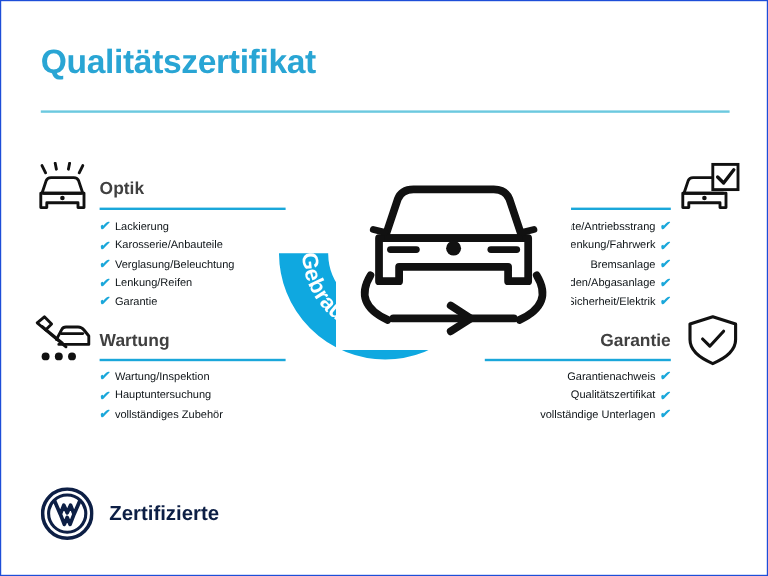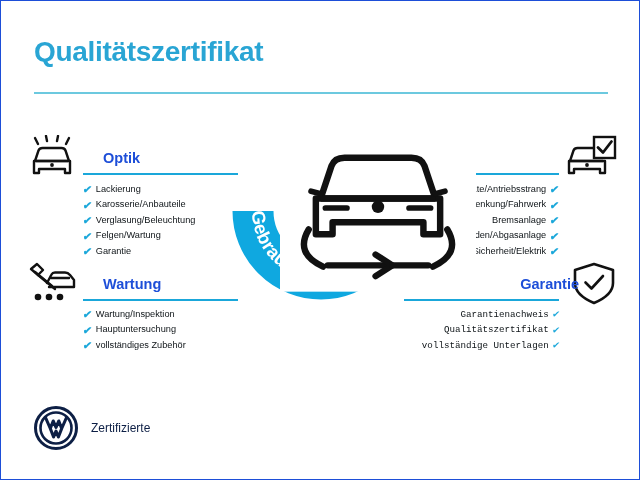--- a/index.html
+++ b/index.html
@@ -33,23 +33,22 @@
     background:#6CC9DF;
   }
 
   
   .section { position:absolute; }
 
   .sec-head {
     position:absolute;
     font-size:14.5px;
     font-weight:bold;
-    color:#1d4ed8;
+    color:#404040;
     white-space:nowrap;
-    margin-left:20px;
   }
   .sec-rule {
     position:absolute;
     height:2px;
     background:#1AA7DA;
   }
   .sec-list {
     position:absolute;
     list-style:none;
   }
@@ -107,22 +106,22 @@
     position:absolute;
     left:57px; top:-3px;
     width:82px; height:70px;
   }
 
   
   #footer { position:absolute; left:33px; top:405px; display:flex; align-items:center; }
   #vw-mark { width:44px; height:44px; flex:0 0 44px; }
   #footer-text {
     margin-left:13px;
-    font-size:12px;
-    font-weight:normal;
+    font-size:17px;
+    font-weight:bold;
     color:#0d1f45;
     line-height:16px;
     white-space:nowrap;
   }
 </style>
 </head>
 <body>
 
 <div id="page">
 
@@ -154,21 +153,21 @@
       <li>
           <span class="tick">✔</span>
           <span>Karosserie/Anbauteile</span>
         </li>
       <li>
           <span class="tick">✔</span>
           <span>Verglasung/Beleuchtung</span>
         </li>
       <li>
           <span class="tick">✔</span>
-          <span>Felgen/Wartung</span>
+          <span>Lenkung/Reifen</span>
         </li>
       <li>
           <span class="tick">✔</span>
           <span>Garantie</span>
         </li>
     </ul>
   </div>
 
   <div class="section" id="sec-wartung">
     <div class="sec-icon" style="left:24px; top:260px;">
@@ -241,21 +240,21 @@
 
   <div class="section" id="sec-garantie">
     <div class="sec-icon" style="left:249px; top:260px;">
       <svg width="48" height="46" viewBox="0 0 48 46">
         <path d="M24 3 L43 9 L43 22 Q43 34 24 42 Q5 34 5 22 L5 9 Z" stroke="#111" stroke-width="2.6" fill="none" stroke-linejoin="round"></path>
         <path d="M15.5 21.5 L21.5 27.5 L33 15" stroke="#111" stroke-width="2.6" fill="none" stroke-linecap="round" stroke-linejoin="round"></path>
       </svg>
     </div>
     <div class="sec-head" style="left:83px; top:275px; width:155px; text-align:right;">Garantie</div>
     <div class="sec-rule" style="left:83px; top:298px; width:155px;"></div>
-    <ul class="sec-list right" style="left:43px; top:306px; width:195px;font-family:Liberation Mono, monospace;">
+    <ul class="sec-list right" style="left:43px; top:306px; width:195px;">
       <li>
           <span>Garantienachweis</span>
           <span class="tick">✔</span>
         </li>
       <li>
           <span>Qualitätszertifikat</span>
           <span class="tick">✔</span>
         </li>
       <li>
           <span>vollständige Unterlagen</span>

